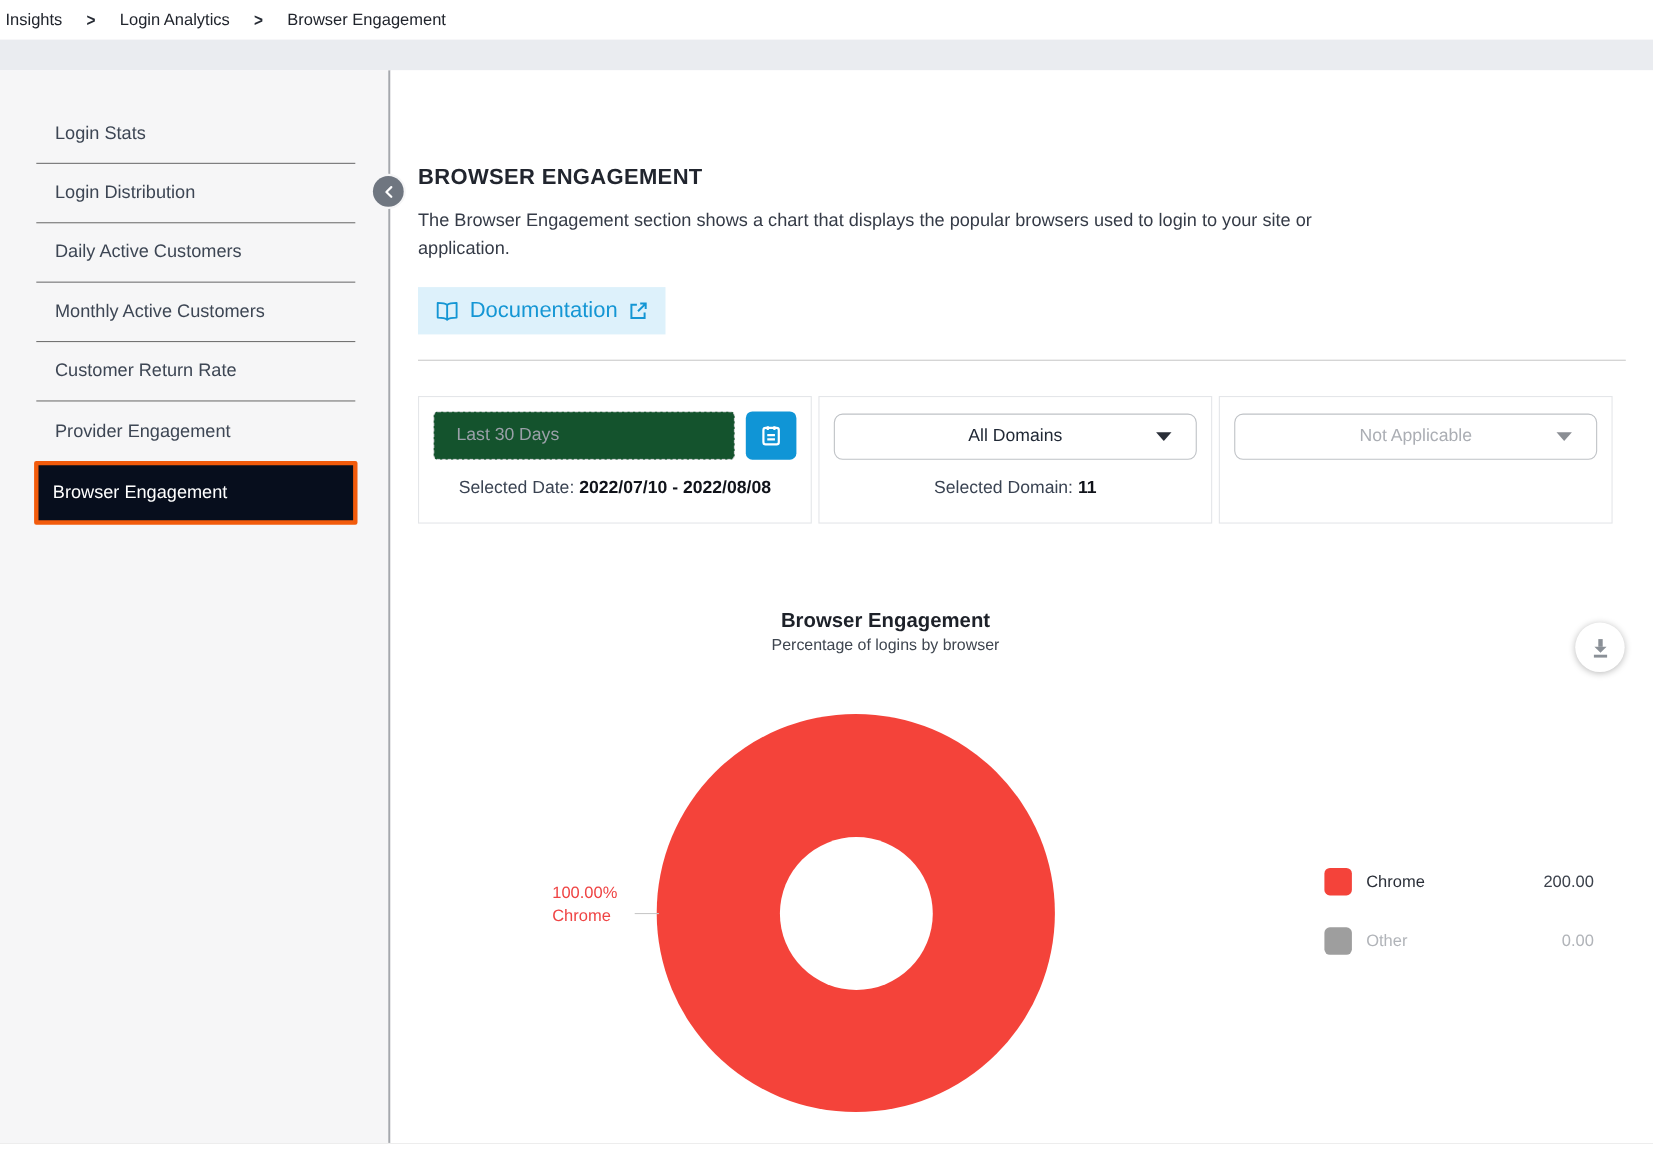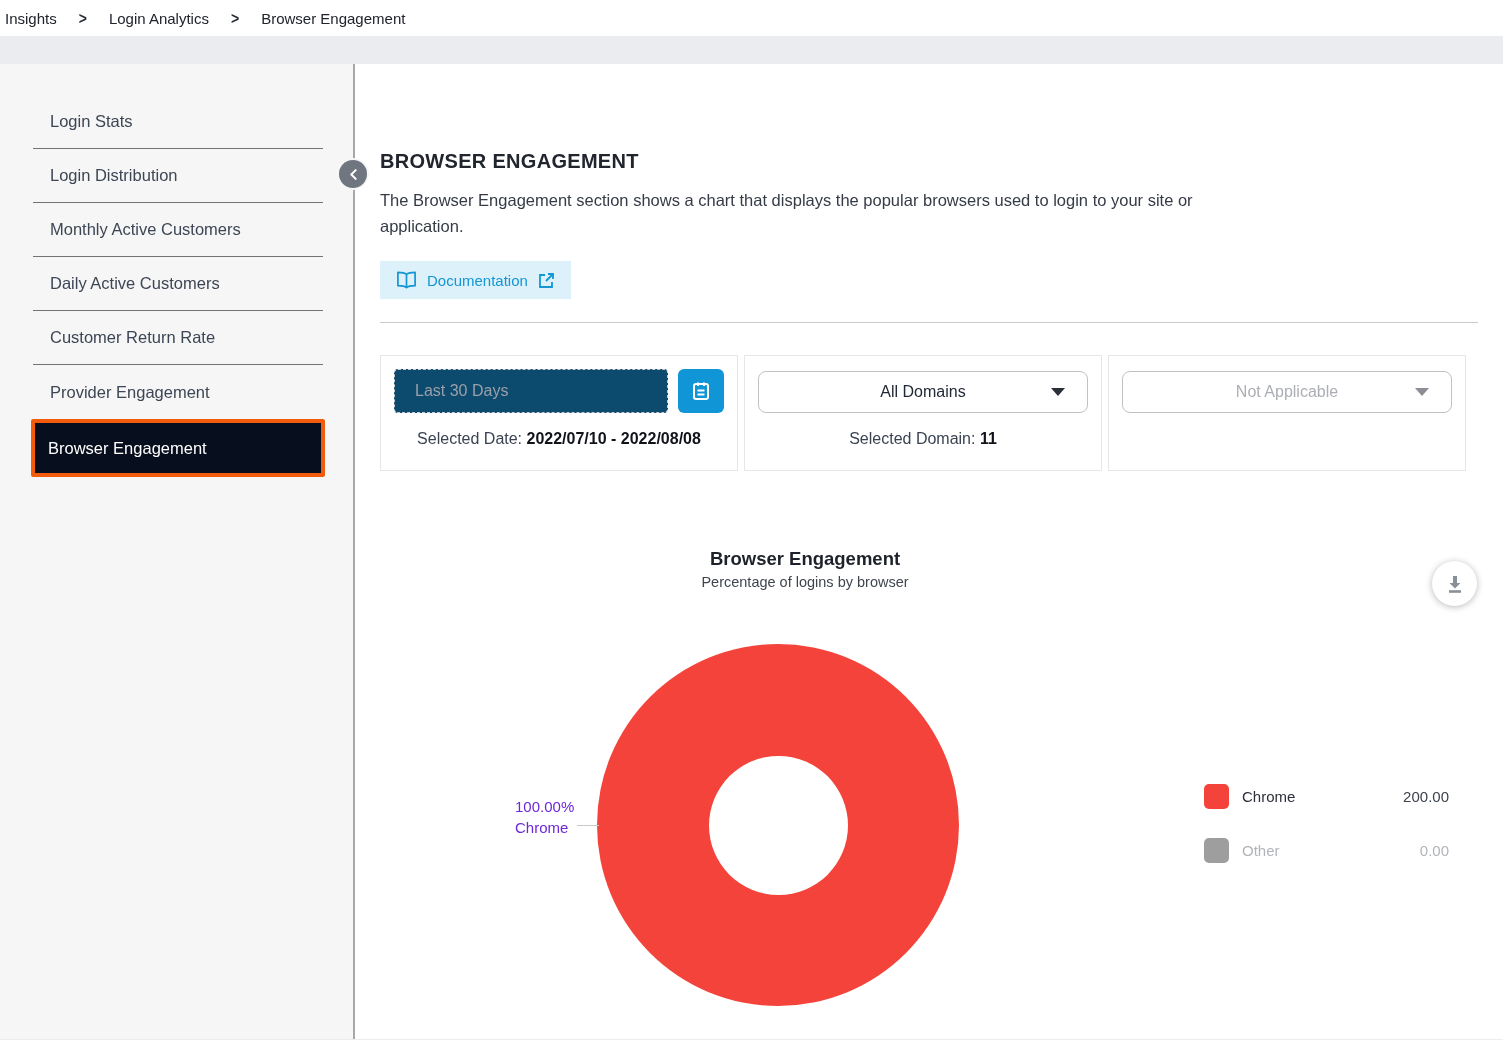--- a/index.html
+++ b/index.html
@@ -18,47 +18,47 @@
   .sidebar { width:355px; background:#f6f6f7; border-right:2px solid #a5a8ad; padding:31px 30px 0 33px; flex-shrink:0; }
   .side-item { height:54px; display:flex; align-items:center; padding-left:17px; font-size:16.5px; color:#3d4654; border-bottom:1px solid #737373; cursor:pointer; }
   .side-item.no-divider { border-bottom:none; }
   .side-item.selected { background:#070e1d; color:#ffffff; border:4px solid #f25b0c; border-radius:2px; height:58px; padding-left:13px; margin-left:-2px; margin-right:-2px; }
 
   
   .main { position:relative; flex:1; padding:26px 25px 0 25px; background:#fff; }
   .back-btn { position:absolute; left:-16px; top:96px; width:28px; height:28px; border-radius:50%; background:#6f7680; border:none; display:flex; align-items:center; justify-content:center; cursor:pointer; box-shadow:0 0 0 2px #f6f6f7; }
   .page-title { font-size:20px; font-weight:700; letter-spacing:.3px; color:#21252e; margin-top:60px; }
   .page-desc { margin-top:14px; font-size:16.5px; line-height:26px; color:#353b47; max-width:815px; }
-  .doc-chip { margin-top:22px; display:inline-flex; align-items:center; gap:10px; background:#ddf1fb; border:none; padding:10px 16px; font-size:15px; color:#1496d4; cursor:pointer; font-family:inherit; }
+  .doc-chip { margin-top:22px; display:inline-flex; align-items:center; gap:10px; background:#ddf1fb; border:none; padding:10px 16px; font-size:20px; color:#1496d4; cursor:pointer; font-family:inherit; }
   .doc-chip .lbl { font-weight:400; }
   .rule { border:none; border-top:1px solid #cbcbcb; margin-top:23px; }
 
   
   .filters { display:flex; gap:6px; margin-top:32px; }
   .panel { width:358px; height:116px; border:1px solid #e4e6e9; padding:13px; }
   .panel-row1 { display:flex; gap:10px; }
-  .date-input { flex:1; height:44px; border:1px dashed #c9cbcf; border-radius:4px; background:#0c4a6e; padding-left:20px; font-size:16px; color:#9aa0a8; font-family:inherit; }
+  .date-input { flex:1; height:44px; border:1px dashed #c9cbcf; border-radius:4px; background:#14532d; padding-left:20px; font-size:16px; color:#9aa0a8; font-family:inherit; }
   .date-input::placeholder { color:#9aa0a8; }
   .cal-btn { width:46px; height:44px; border:none; border-radius:6px; background:#1095d6; display:flex; align-items:center; justify-content:center; cursor:pointer; }
   .panel-caption { text-align:center; margin-top:17px; font-size:16px; color:#3a4352; }
   .panel-caption b { color:#10131a; }
   .select-box { width:330px; height:42px; margin:2px auto 0; border:1px solid #bfc2c6; border-radius:8px; display:flex; align-items:center; justify-content:center; position:relative; font-size:16px; color:#212936; cursor:pointer; background:#fff; }
   .select-box .caret { position:absolute; right:22px; width:0; height:0; border-left:7px solid transparent; border-right:7px solid transparent; border-top:8px solid #2a2f38; }
   .select-box.disabled { color:#abaeb4; cursor:default; }
   .select-box.disabled .caret { border-top-color:#8b8e94; }
 
   
   .chart-section { position:relative; margin-top:77px; height:560px; }
   .chart-main { width:850px; text-align:center; }
   .chart-title { font-size:18.5px; font-weight:700; color:#1d2129; }
   .chart-subtitle { font-size:14.5px; color:#3f4650; margin-top:4px; }
   .dl-btn { position:absolute; right:1px; top:13px; width:45px; height:45px; border-radius:50%; background:#fff; border:none; box-shadow:0 1px 7px rgba(0,0,0,.28); display:flex; align-items:center; justify-content:center; cursor:pointer; }
   .donut { position:absolute; left:217px; top:96px; width:362px; height:362px; border-radius:50%; background:#f4433a; }
   .donut-hole { position:absolute; left:50%; top:50%; width:139px; height:139px; margin:-69.5px 0 0 -69.5px; border-radius:50%; background:#fff; }
-  .callout { position:absolute; left:135px; top:248px; font-size:15px; color:#6d28d9; line-height:21px; }
+  .callout { position:absolute; left:122px; top:248px; font-size:15px; color:#ef4444; line-height:21px; }
   .callout-line { position:absolute; left:197px; top:277px; width:22px; height:1px; background:#c9c9c9; }
   .legend { position:absolute; right:29px; top:236px; width:245px; display:flex; flex-direction:column; gap:29px; }
   .legend-row { display:flex; align-items:center; }
   .swatch { width:25px; height:25px; border-radius:5px; flex-shrink:0; }
   .legend-label { margin-left:13px; font-size:15px; color:#2a2f38; }
   .legend-value { margin-left:auto; font-size:15px; color:#3c424c; }
   .legend-row.muted .legend-label, .legend-row.muted .legend-value { color:#b1b4b9; }
 </style>
 </head>
 <body>
@@ -70,22 +70,22 @@
   <span class="sep">&gt;</span>
   <span class="crumb">Browser Engagement</span>
 </div>
 <div class="grayband"></div>
 
 <div class="layout">
 
   <div class="sidebar">
     <div class="side-item">Login Stats</div>
     <div class="side-item">Login Distribution</div>
+    <div class="side-item">Daily Active Customers</div>
     <div class="side-item">Monthly Active Customers</div>
-    <div class="side-item">Daily Active Customers</div>
     <div class="side-item">Customer Return Rate</div>
     <div class="side-item no-divider">Provider Engagement</div>
     <div class="side-item selected">Browser Engagement</div>
   </div>
 
   <div class="main">
     <button class="back-btn">
       <svg width="11" height="11" viewBox="0 0 10 10">
           <polyline points="7,1 3,5 7,9" fill="none" stroke="#fff" stroke-width="1.8" stroke-linecap="round" stroke-linejoin="round"></polyline>
         </svg>

